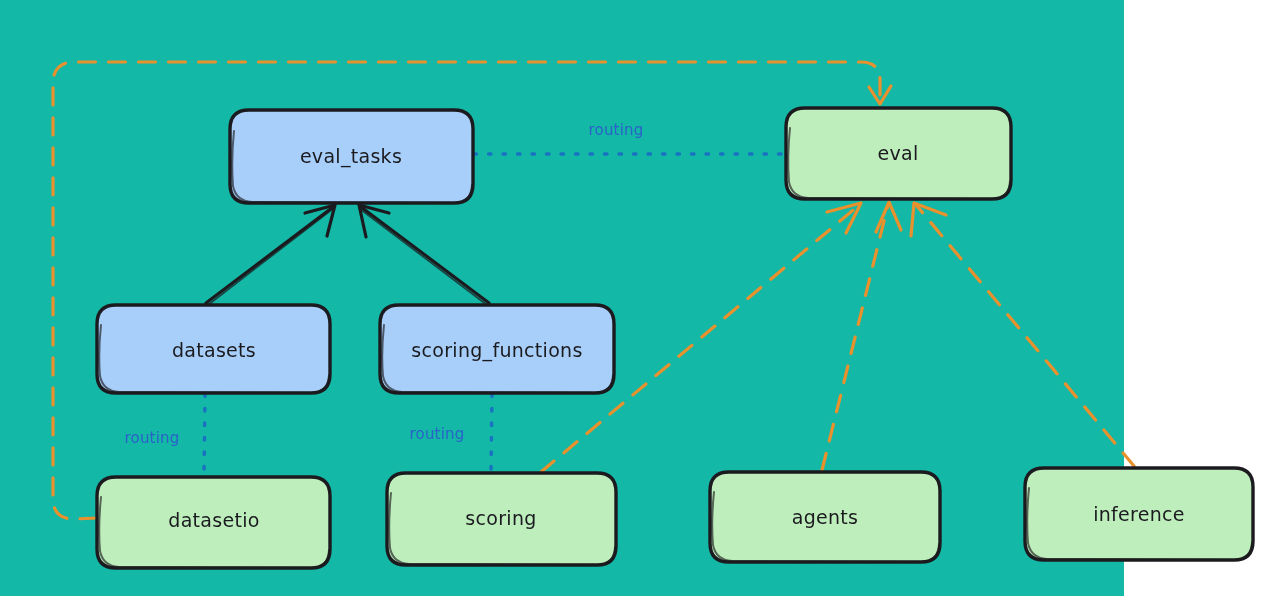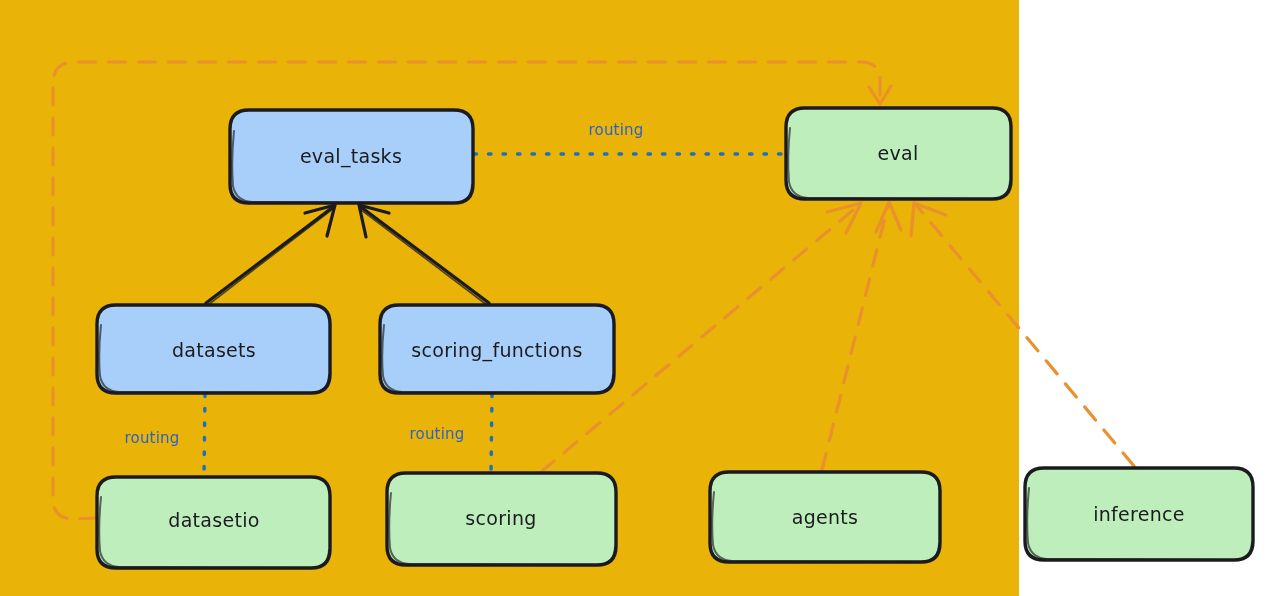--- a/index.html
+++ b/index.html
@@ -8,23 +8,23 @@
     background: #ffffff;
   }
   body {
     width: 1280px;
     height: 596px;
     font-family: "DejaVu Sans", sans-serif;
     overflow: hidden;
   }
   #diagram-root {
     position: relative;
-    width: 1019px;
+    width: 1124px;
     height: 596px;
-    background: #eab308;
+    background: #14b8a6;
   }
   #diagram-svg {
     position: absolute;
     top: 0;
     left: 0;
     width: 1280px;
     height: 596px;
   }
   .node-label {
     font-family: "DejaVu Sans", sans-serif;

